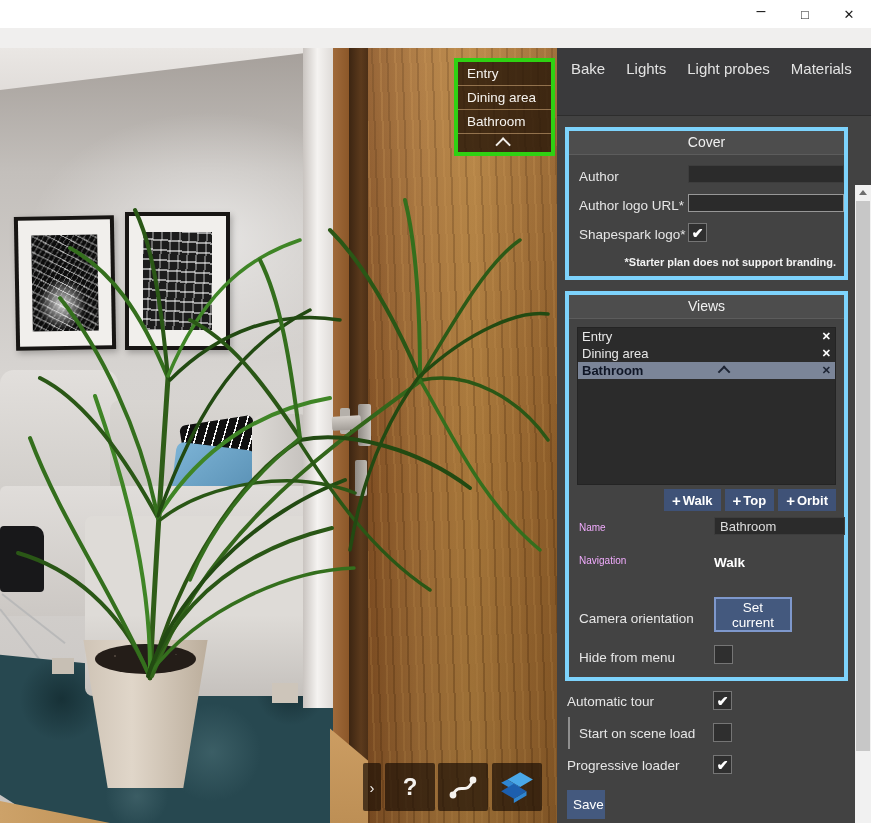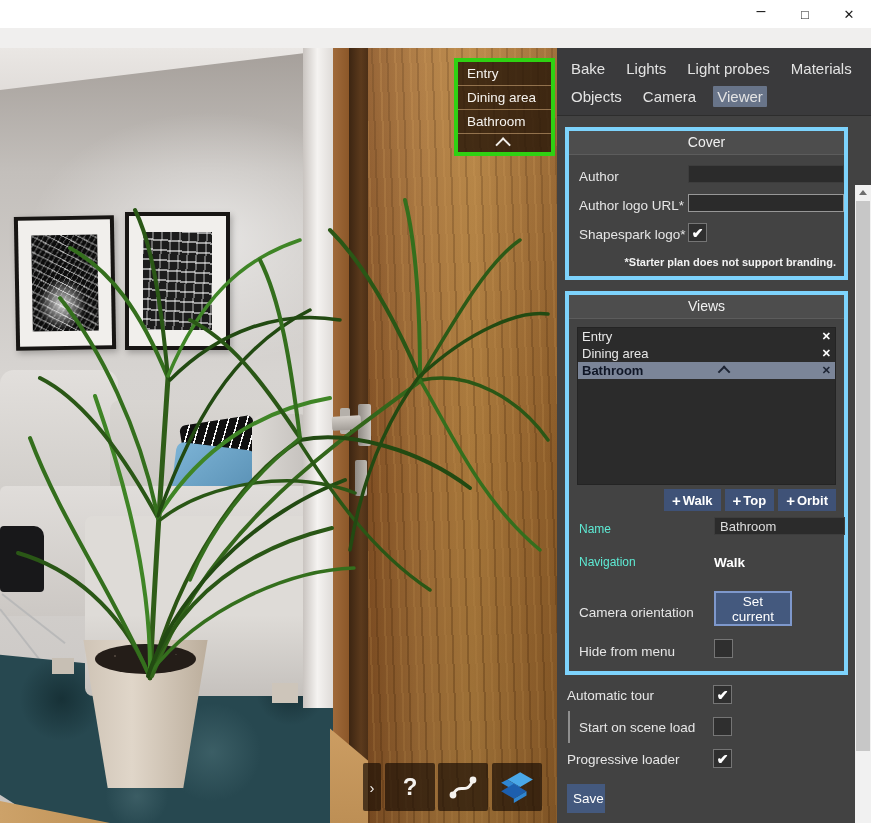--- a/index.html
+++ b/index.html
@@ -126,24 +126,24 @@
   .vrow .x{margin-left:auto;font-weight:bold;font-size:11px;color:#ffffff;}
   .vrow.sel{background:#7b8598;color:#0e1524;}
   .vrow.sel .x{color:#1d2433;}
   .vrow.sel .chev{width:7px;height:7px;border-left:2px solid #1d2433;border-top:2px solid #1d2433;
       transform:rotate(45deg) translateY(2px);margin-left:auto;margin-right:14px;}
   .addrow{display:flex;justify-content:flex-end;gap:4px;margin-top:4px;}
   .sbtn{background:#3f5277;color:#ffffff;font-size:13px;font-weight:bold;border:none;height:22px;
       padding:0 8px;display:flex;align-items:center;gap:2px;font-family:"Liberation Sans",sans-serif;}
   .sbtn .plus{font-size:15px;}
   .nrow{position:relative;height:29px;margin-top:4px;}
-  .nrow .lbl{position:absolute;left:2px;top:7px;color:#5eead4;font-size:12px;}
+  .nrow .lbl{position:absolute;left:2px;top:7px;color:#f0abfc;font-size:10px;}
   .nrow .ctl{position:absolute;left:137px;top:2px;width:131px;}
   .nval{color:#ffffff;font-weight:bold;font-size:13.5px;}
-  .crow{position:relative;height:44px;margin-top:14px;}
+  .crow{position:relative;height:44px;margin-top:20px;}
   .crow .lbl{position:absolute;left:2px;top:14px;color:#e6e6e6;font-size:13.5px;}
   .btn-set{position:absolute;left:137px;top:0;width:78px;height:35px;background:#44597e;border:2px solid #7e98cc;
       color:#ffffff;font-size:13.5px;font-family:"Liberation Sans",sans-serif;}
   .hrow{position:relative;height:26px;margin-top:4px;}
   .hrow .lbl{position:absolute;left:2px;top:5px;color:#e6e6e6;font-size:13.5px;}
   .hrow .cb{position:absolute;left:137px;top:0;}
 
   .opt{position:relative;height:22px;margin:10px 7px 0 10px;}
   .opt .lbl{color:#e6e6e6;font-size:13.5px;position:absolute;top:3px;left:0;}
   .opt .cb{position:absolute;left:146px;top:0;}
@@ -282,25 +282,20 @@
 
 <div class="panel">
   <div class="tabbar">
     <div class="tabrow">
       <span class="tab">Bake</span>
       <span class="tab">Lights</span>
       <span class="tab">Light probes</span>
       <span class="tab">Materials</span>
       <span class="tab">Sky</span>
     </div>
-    <div class="tabrow">
-      <span class="tab">Objects</span>
-      <span class="tab">Camera</span>
-      <span class="tab active">Viewer</span>
-    </div>
   </div>
 
   <div class="pcontent">
 
     <div class="section">
       <div class="sec-head">Cover</div>
       <div class="sec-body">
         <div class="frow">
           <span class="lbl">Author</span>
           <input class="tinput ctl" value="" style="">

